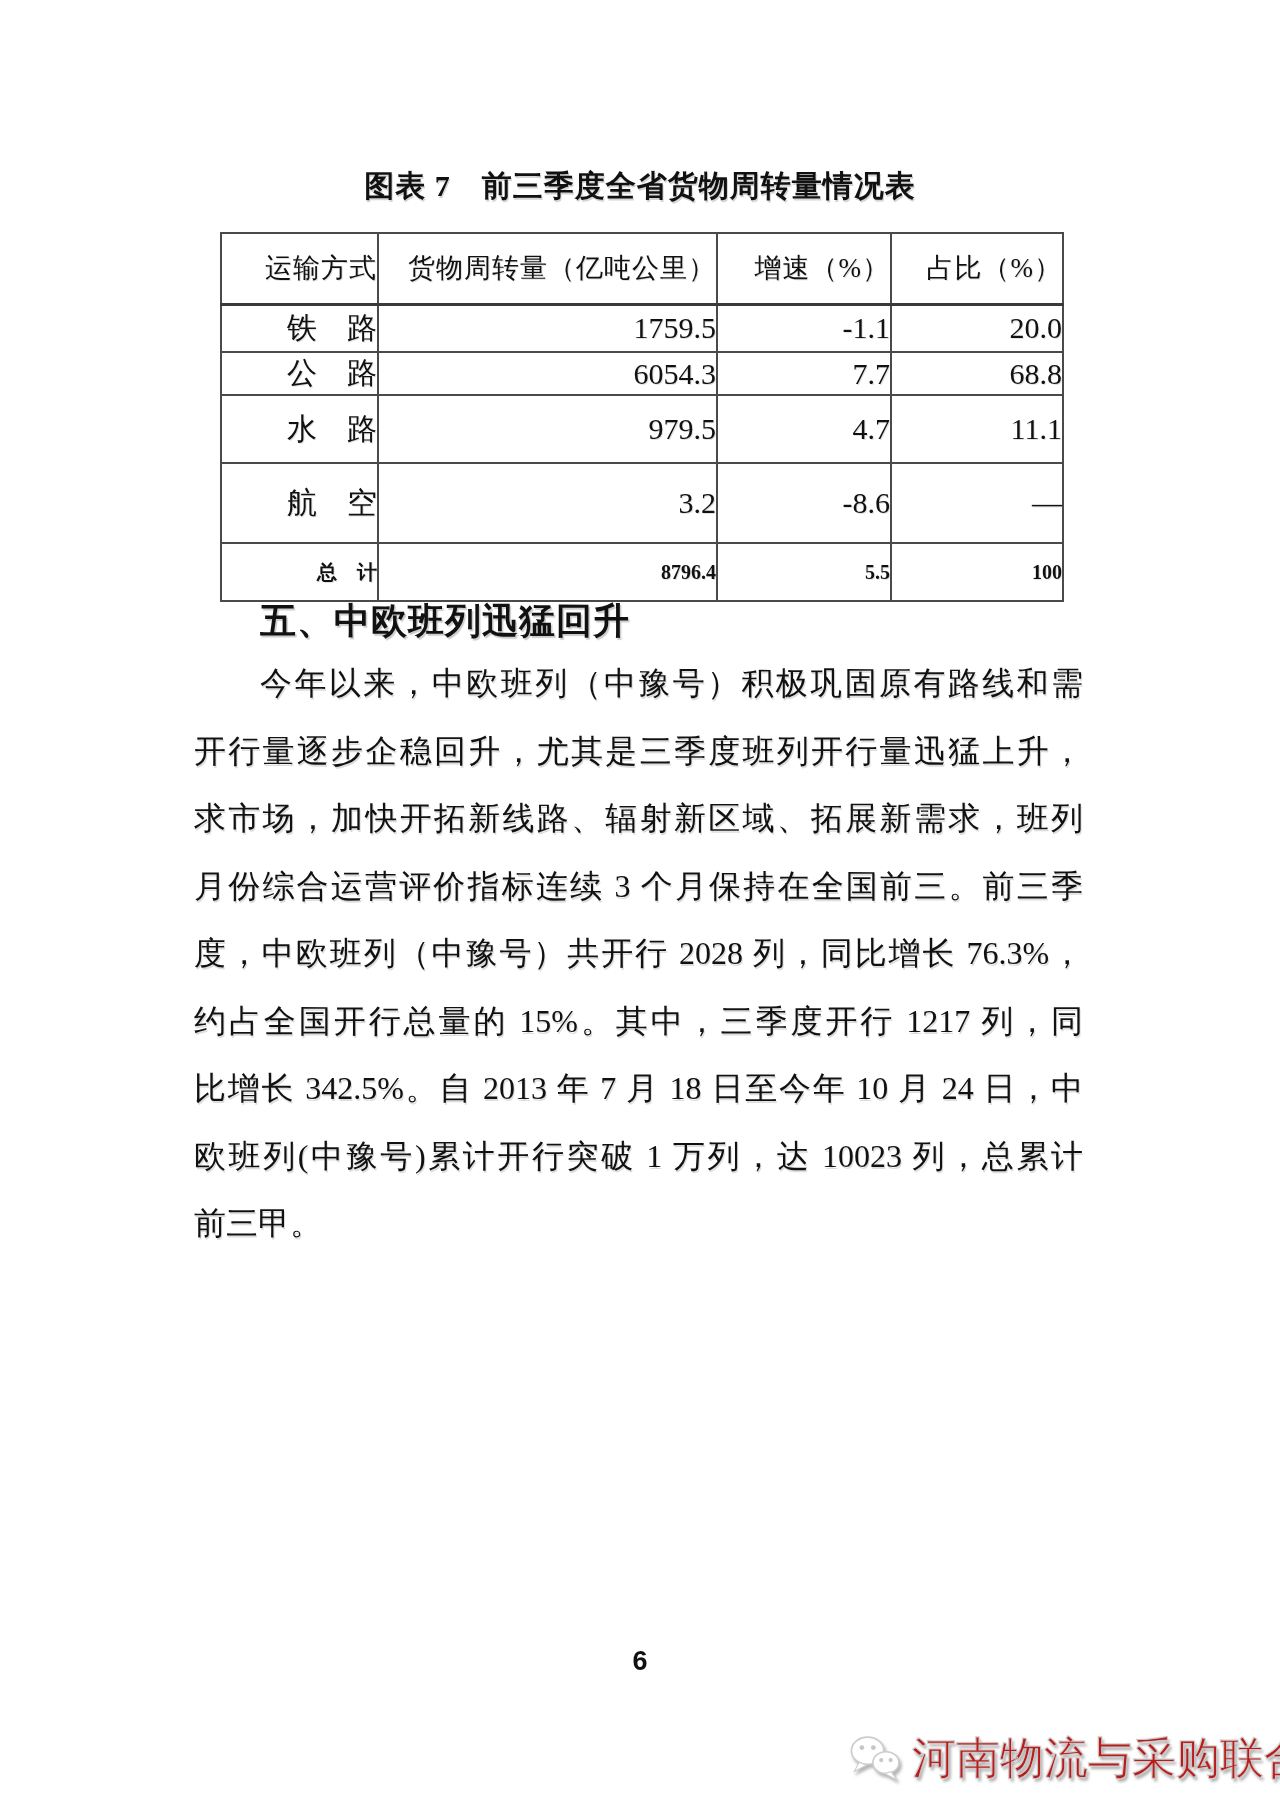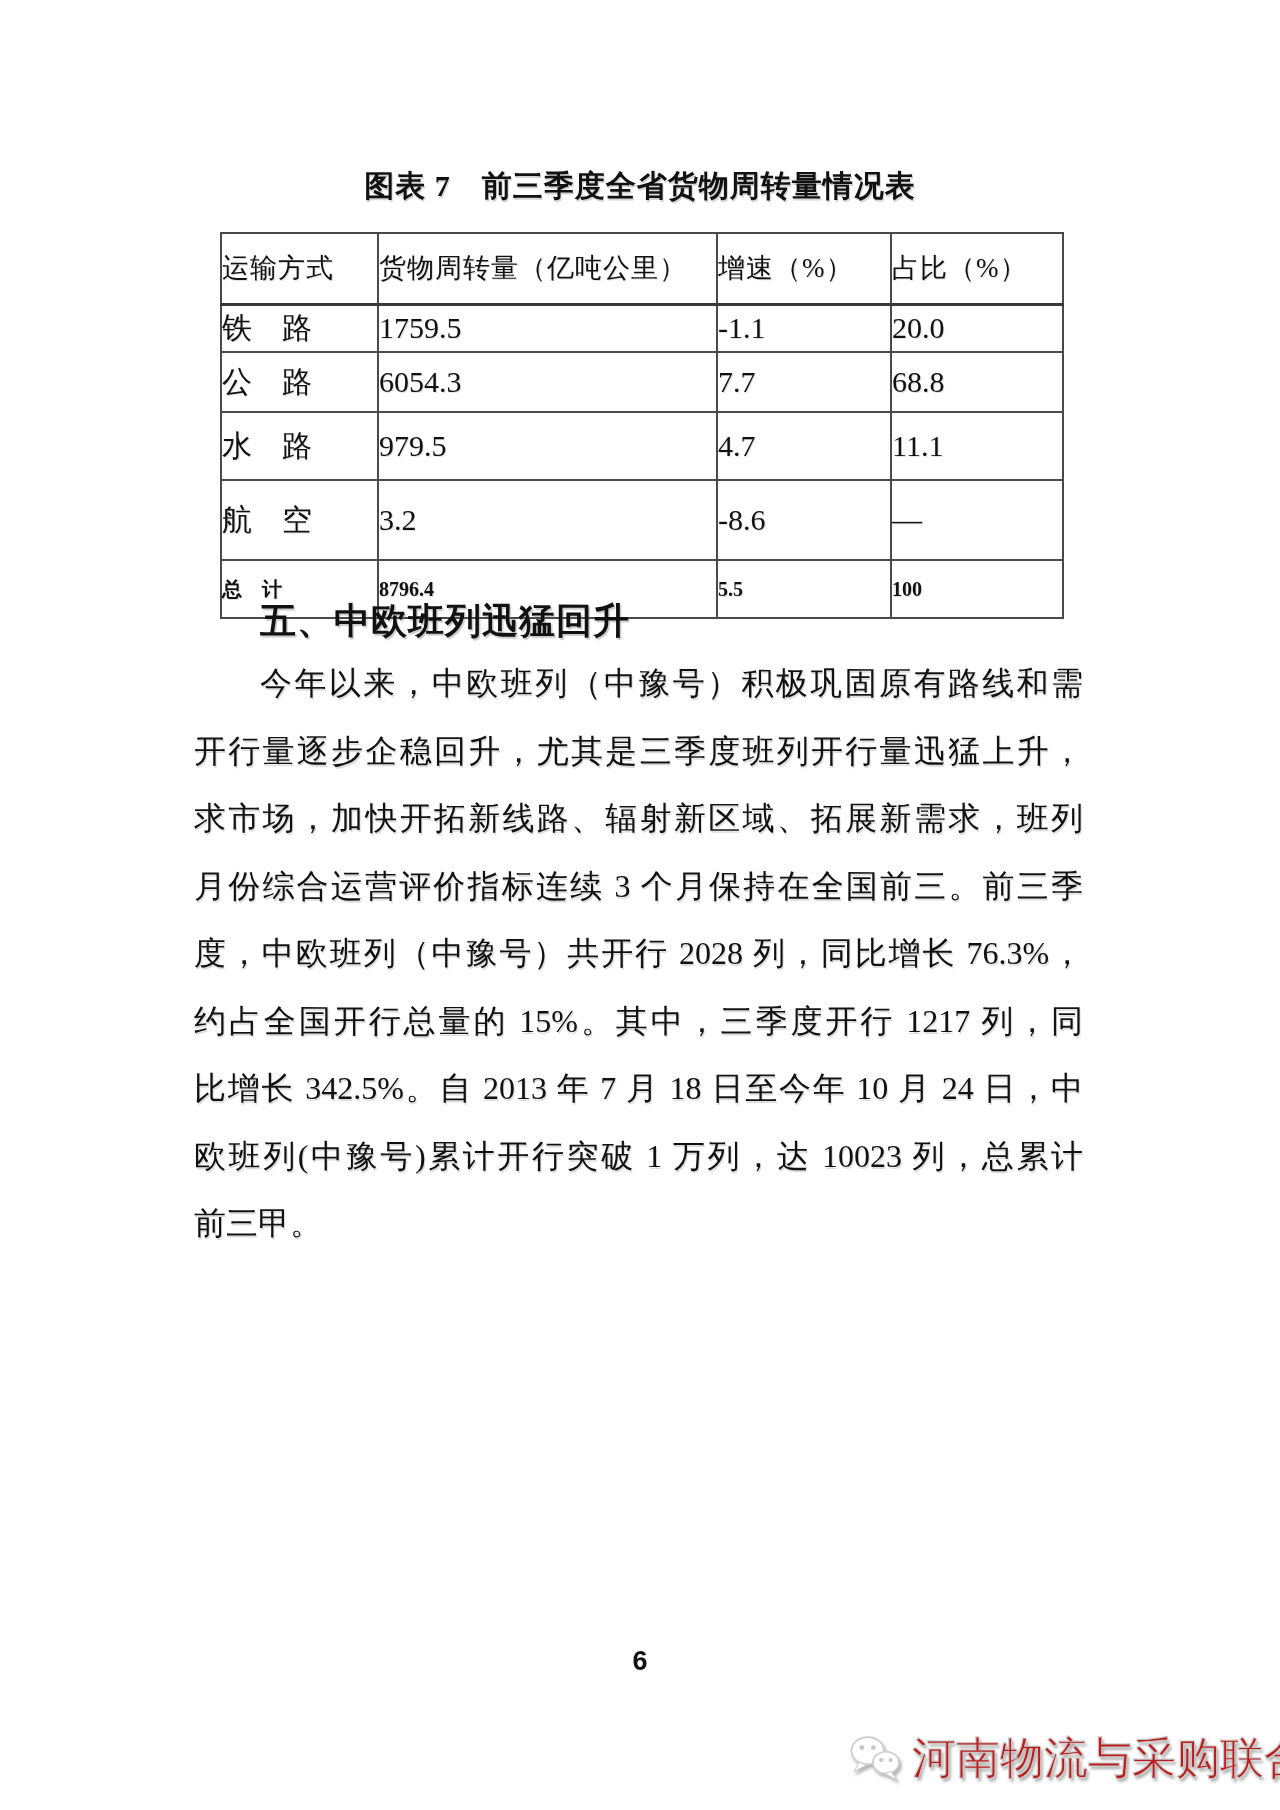--- a/index.html
+++ b/index.html
@@ -23,35 +23,35 @@
   
   .data-table{
     position:absolute;left:220px;top:232px;
     width:842px;
     border-collapse:collapse;
     table-layout:fixed;
     border:2px solid #2e2e2e;
   }
   .data-table td,.data-table th{
     border:2px solid #4a4a4a;
-    text-align:left;vertical-align:middle;
+    text-align:right;vertical-align:middle;
     font-weight:normal;
     font-size:30px;
     padding:0;
     text-shadow:1px 1px 0 rgba(120,120,120,0.22);
     margin-left:7px;
   }
   .data-table thead th{
     font-size:27px;
     letter-spacing:1px;
     border-bottom:3px solid #3a3a3a;
   }
   .row-head{height:71px;}
   .row-rail{height:48px;}
-  .row-road{height:60px;}
+  .row-road{height:43px;}
   .row-water{height:68px;}
   .row-air{height:80px;}
   .row-total{height:58px;}
   .row-total td{font-weight:bold;font-size:20px;}
   
   .section-heading{
     position:absolute;left:260px;top:598px;margin:0;
     font-family:Liberation Sans, sans-serif;
     font-size:36px;font-weight:bold;line-height:46px;
     letter-spacing:1px;

